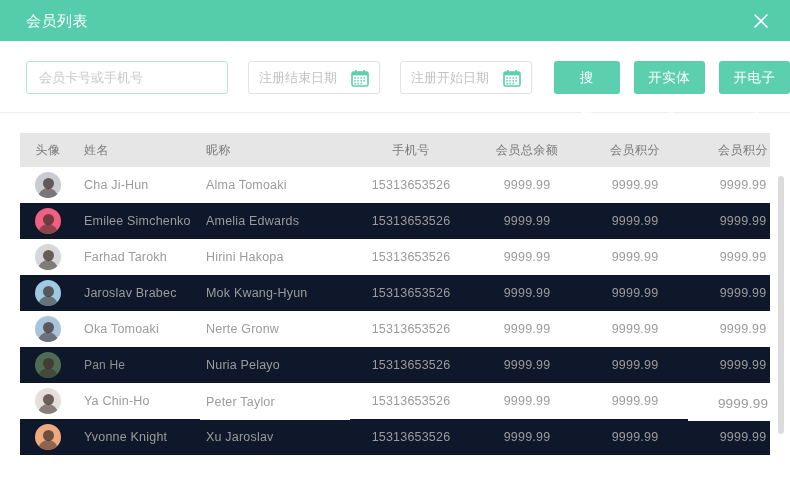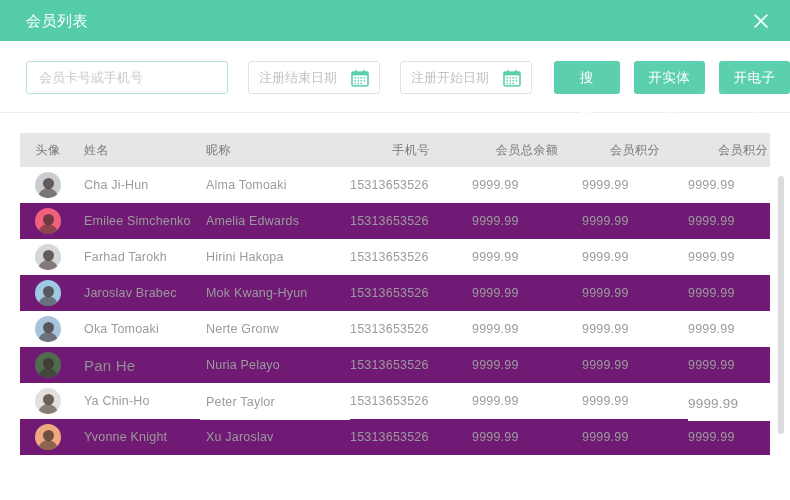--- a/index.html
+++ b/index.html
@@ -151,26 +151,26 @@
     font-size: 12px;
     font-weight: normal;
     text-align: center;
     letter-spacing: 0.5px;
     user-select: none;
   }
   tbody td {
     height: 36px;
     color: #9b9b9b;
     font-size: 12.5px;
-    text-align: left;
+    text-align: center;
     letter-spacing: 0.2px;
     white-space: nowrap;
   }
   tbody tr.odd  td { background: #ffffff; }
-  tbody tr.even td { background: #701a75; }
+  tbody tr.even td { background: #0f172a; }
 
   td.c-avatar { width: 56px;  text-align: center; }
   td.c-name   { width: 124px; text-align: left; padding-left: 8px; }
   td.c-nick   { width: 150px; text-align: left; padding-left: 6px; }
   td.c-phone  { width: 122px; }
   td.c-bal    { width: 110px; }
   td.c-charge { width: 106px; }
   td.c-points { width: 110px; }
 
   th.c-avatar { width: 56px; }
@@ -205,21 +205,21 @@
     left: 50%;
     bottom: -5px;
     width: 20px;
     height: 15px;
     margin-left: -10px;
     border-radius: 10px 10px 0 0;
     background: rgba(60,45,40,0.55);
   }
 
   
-  .big-name  { font-size: 15px; color: #8f8f8f; }
+  .big-name  { font-size: 12px; color: #8f8f8f; }
   .nudge-1   { position: relative; top: 1px; }
   .nudge-2   { position: relative; top: 2px; font-size: 13.5px; }
 
   
   .scroll-track {
     position: absolute;
     right: 6px;
     top: 176px;
     width: 6px;
     height: 258px;

